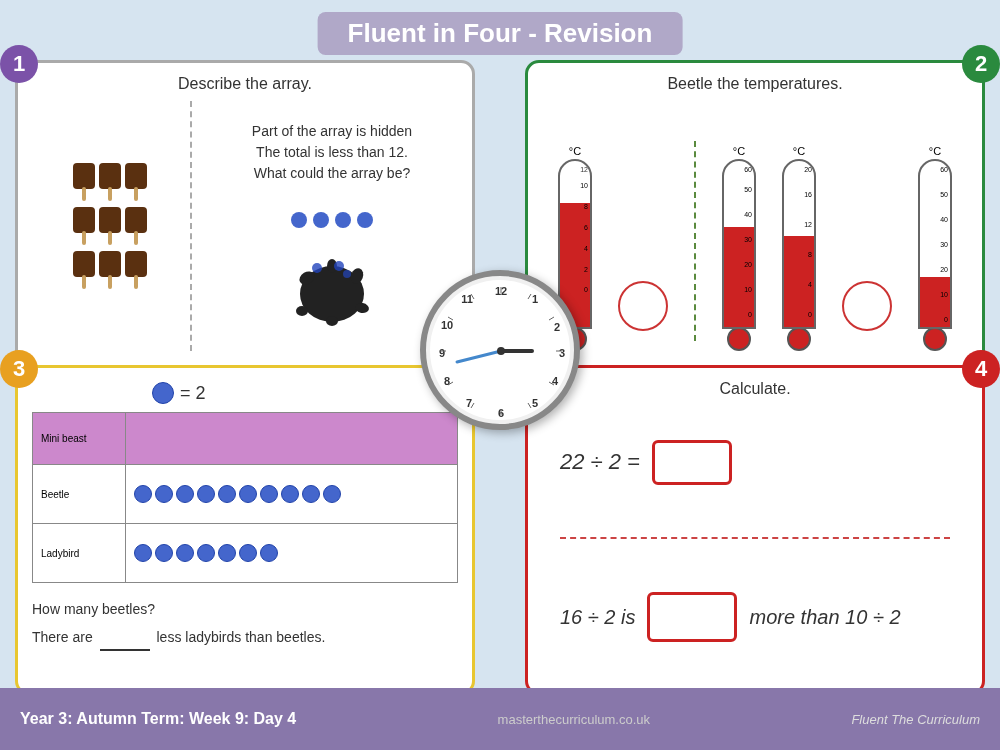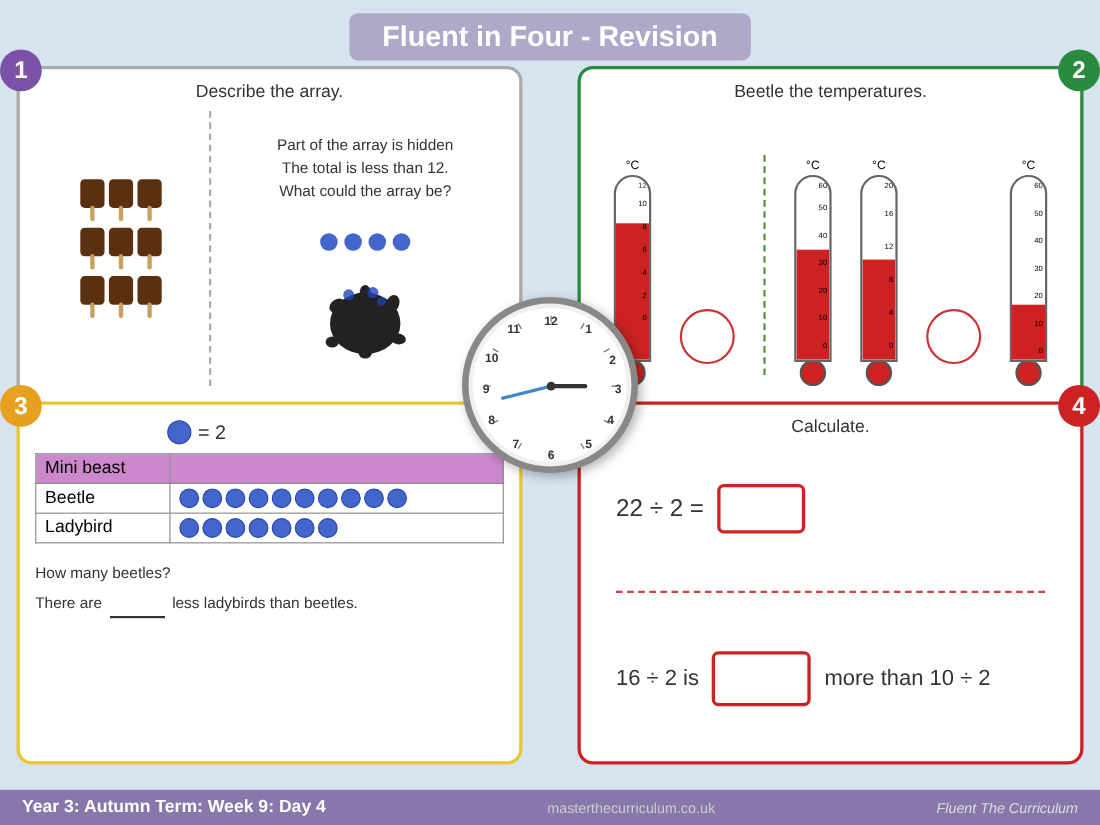--- a/index.html
+++ b/index.html
@@ -285,22 +285,22 @@
       margin-left: 120px;
     }
     .eq-sign { font-size: 18px; color: #333; }
     .pictogram-table {
       width: 100%;
       border-collapse: collapse;
       margin-bottom: 12px;
     }
     .pictogram-table td, .pictogram-table th {
       border: 1px solid #888;
-      padding: 4px 8px;
-      font-size: 16px;
+      padding: 20px 8px;
+      font-size: 10px;
     }
     .pictogram-table .header-row td {
       background: #cc88cc;
     }
     .pict-dots {
       display: flex;
       gap: 3px;
       flex-wrap: wrap;
     }
     .pict-dot {
@@ -330,41 +330,42 @@
       flex-direction: column;
       justify-content: space-around;
       padding: 10px 20px;
     }
     .calc-row {
       display: flex;
       align-items: center;
       font-size: 22px;
       color: #333;
       gap: 12px;
+      font-style: italic;
     }
     .answer-box {
       width: 80px;
       height: 45px;
       border: 3px solid #cc2222;
       border-radius: 6px;
       background: white;
     }
     .dashed-divider {
       border: none;
       border-top: 2px dashed #cc4444;
       margin: 5px 0;
     }
 
     
     .footer {
       position: absolute;
       bottom: 0;
       left: 0;
       right: 0;
-      height: 32px;
+      height: 62px;
       background: #8877aa;
       display: flex;
       align-items: center;
       padding: 0 20px;
     }
     .footer-left {
       color: white;
       font-size: 16px;
       font-weight: bold;
     }

